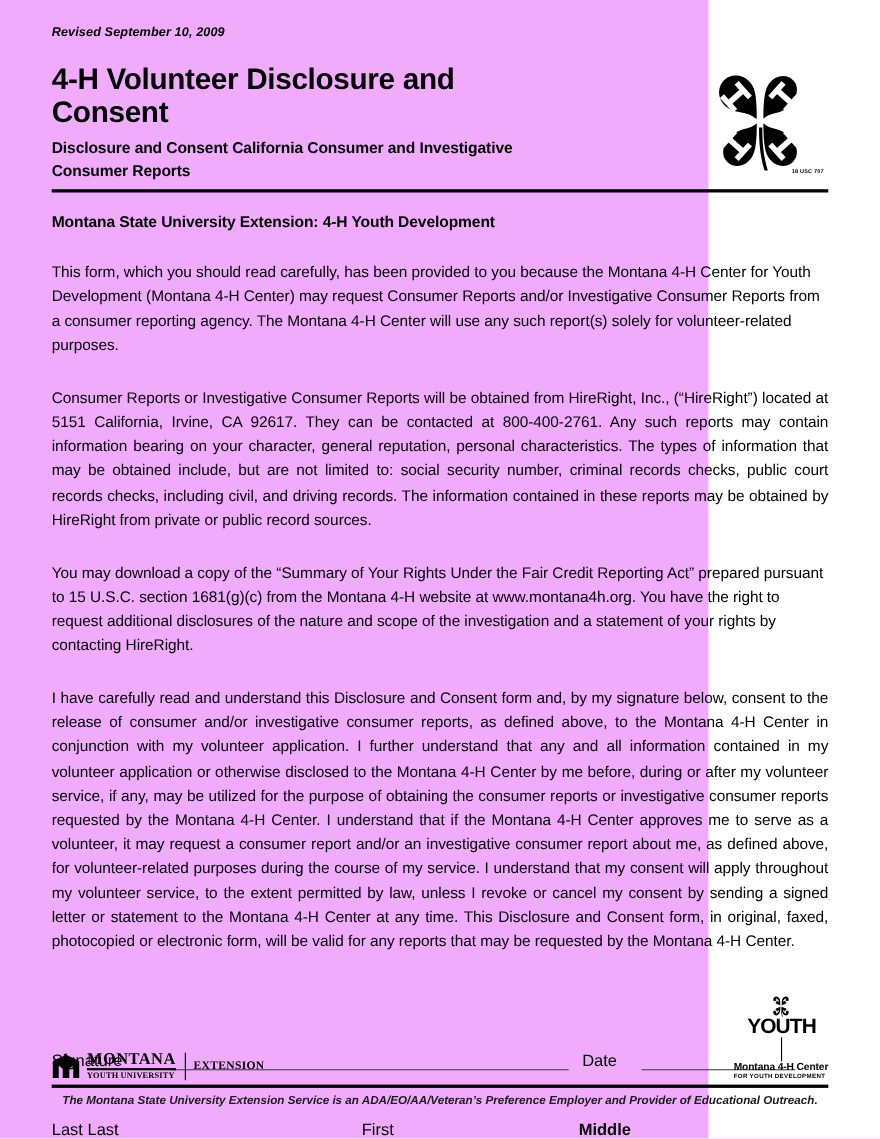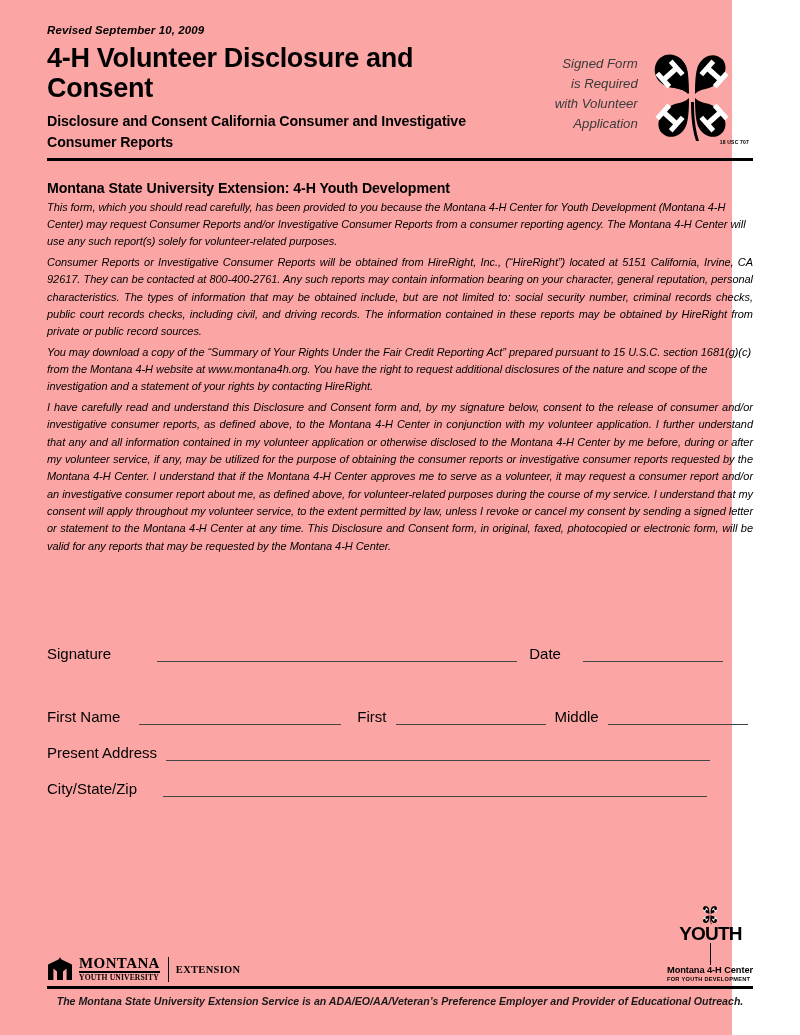--- a/index.html
+++ b/index.html
@@ -10,43 +10,43 @@
   body {
     width: 800px; height: 1035px;
     font-family: "Liberation Sans", sans-serif;
     color: #000000;
     position: relative;
     overflow: hidden;
   }
   .page {
     position: absolute;
     left: 0; top: 0;
-    width: 732px; height: 1035px;
-    background: #fca5a5;
+    width: 644px; height: 1035px;
+    background: #f0abfc;
     padding: 0;
   }
   .content {
     position: absolute;
     left: 47px; top: 0;
     width: 706px;
   }
 
   
   .revised {
     font-style: italic;
     font-weight: bold;
     font-size: 11.5px;
     margin-top: 24px;
     letter-spacing: .1px;
   }
   .header-row {
     display: flex;
     align-items: flex-start;
     justify-content: space-between;
-    margin-top: 8px;
+    margin-top: 22px;
   }
   .titles { width: 470px; }
   h1.main-title {
     font-size: 27px;
     font-weight: bold;
     margin: 0;
     letter-spacing: -.3px;
     line-height: 1.1;
   }
   .subtitle {
@@ -88,26 +88,25 @@
   }
   .band-title {
     font-size: 14.2px;
     font-weight: bold;
     padding-top: 19px;
     letter-spacing: -.1px;
   }
 
   
   .para {
-    font-size: 11px;
+    font-size: 14px;
     line-height: 1.58;
     text-align: justify;
-    margin-top: 3px;
+    margin-top: 26px;
     letter-spacing: -.05px;
-    font-style: italic;
   }
   .para.left { text-align: left; }
   .consent-head {
     text-align: center;
     font-weight: bold;
     font-size: 13.4px;
     margin-top: 22px;
   }
 
   
@@ -220,26 +219,20 @@
 
     <div class="revised">Revised September 10, 2009</div>
 
     <div class="header-row">
 
       <div class="titles">
         <h1 class="main-title">4-H Volunteer Disclosure and Consent</h1>
         <div class="subtitle">Disclosure and Consent California Consumer and Investigative Consumer Reports</div>
       </div>
 
-      <div class="signed-note">
-        <div>Signed Form</div>
-        <div>is Required</div>
-        <div>with Volunteer</div>
-        <div>Application</div>
-      </div>
 
       <div class="clover-wrap">
         <svg viewBox="0 0 100 100" width="100" height="100">
           <g fill="#000">
 
             <path d="M44 46 C44 46 40 41 30 40 C18 39 9 30 11 19 C13 9 23 4 32 8 C40 11 44 20 44 30 Z" transform="translate(2,2) rotate(0 44 30)"></path>
 
             <g>
               <path d="M47 48 C41 42 34 44 27 39 C17 32 13 20 20 13 C27 6 38 9 43 18 C46 23 47 33 47 48 Z"></path>
               <path d="M53 48 C59 42 66 44 73 39 C83 32 87 20 80 13 C73 6 62 9 57 18 C54 23 53 33 53 48 Z"></path>
@@ -290,25 +283,25 @@
     <div class="fields">
 
       <div class="field-row r-sig">
         <span class="lbl">Signature</span>
         <span class="line" style="width:360px; margin-left:46px;"></span>
         <span class="lbl" style="margin-left:12px;margin-top:48px;">Date</span>
         <span class="line" style="width:140px; margin-left:22px;"></span>
       </div>
 
       <div class="field-row r-name">
-        <span class="lbl">First Name</span>
+        <span class="lbl">Last Last</span>
         <span class="line" style="width:202px; margin-left:19px;"></span>
-        <span class="lbl" style="margin-left:16px;">First</span>
+        <span class="lbl" style="margin-left:0;">First</span>
         <span class="line" style="width:150px; margin-left:9px;"></span>
-        <span class="lbl" style="margin-left:9px;">Middle</span>
+        <span class="lbl" style="margin-left:9px;font-weight:bold;">Middle</span>
         <span class="line" style="width:140px; margin-left:9px;"></span>
       </div>
 
       <div class="field-row r-addr">
         <span class="lbl">Present Address</span>
         <span class="line" style="width:544px; margin-left:9px;"></span>
       </div>
 
       <div class="field-row r-city">
         <span class="lbl">City/State/Zip</span>

